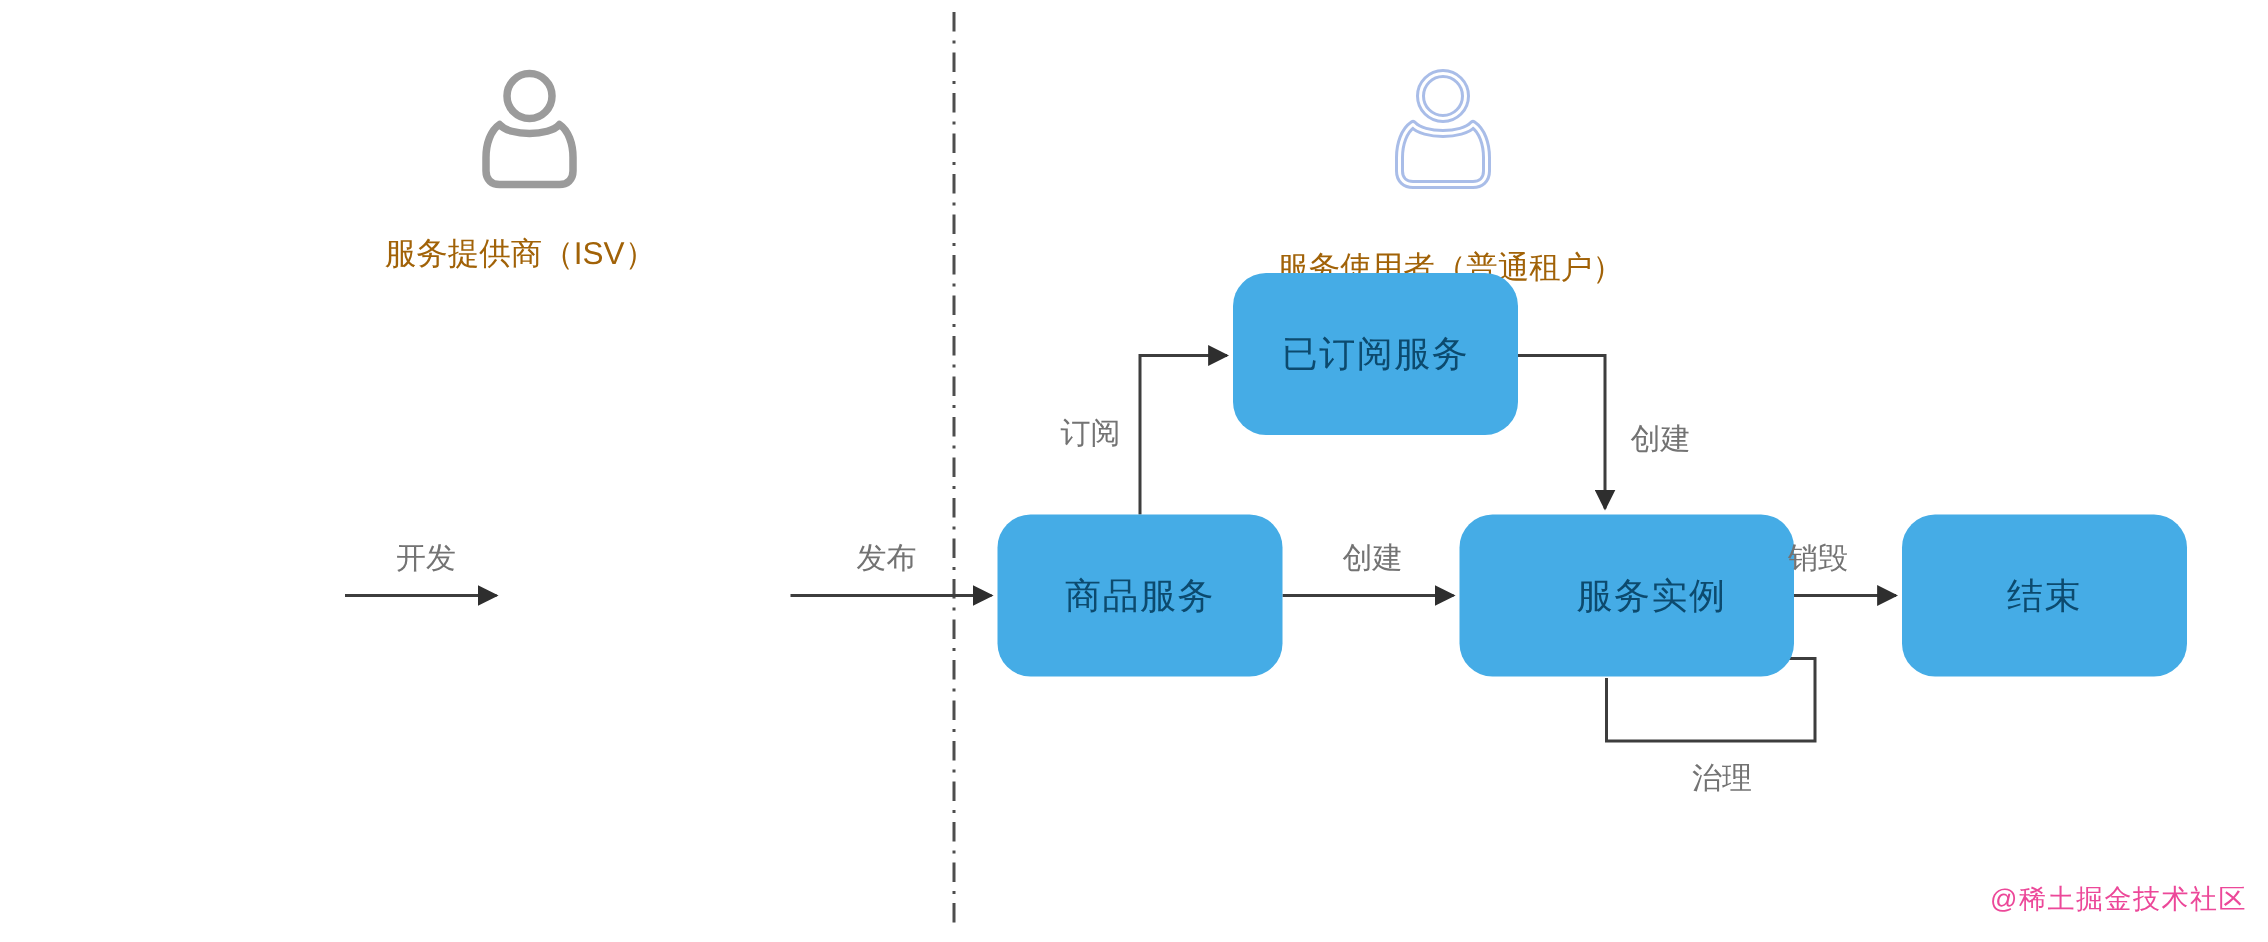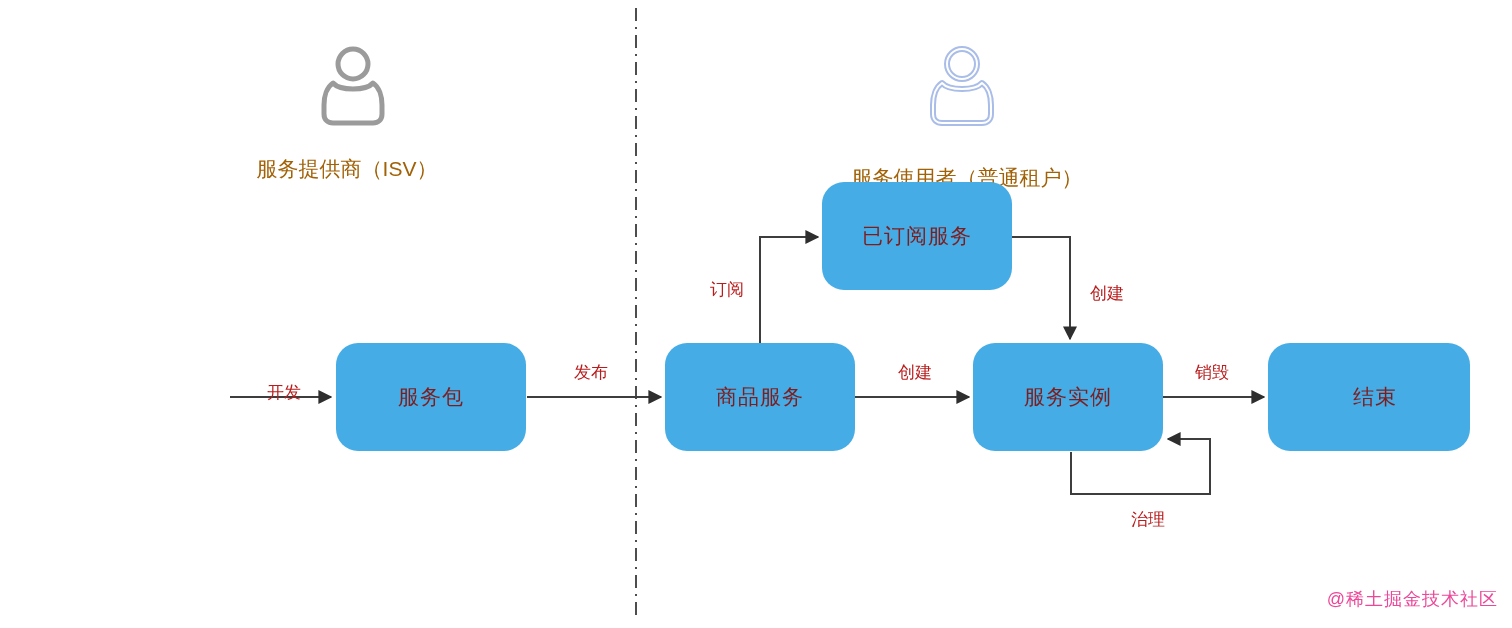--- a/index.html
+++ b/index.html
@@ -3,34 +3,34 @@
 <meta charset="utf-8">
 <style>
   html,body{margin:0;padding:0;background:#ffffff;}
   .stage{
     position:relative;width:1512px;height:628px;background:#ffffff;overflow:hidden;
     font-family:"Liberation Sans","DejaVu Sans",sans-serif;
   }
   .layer{position:absolute;left:0;top:0;width:1512px;height:628px;}
   .node{
     position:absolute;width:190px;height:108px;background:#45ACE6;border-radius:22px;
-    color:#7f1d1d;font-size:21px;letter-spacing:1px;
+    color:#0c4a6e;font-size:24px;letter-spacing:1px;
     display:flex;align-items:center;justify-content:center;
   }
   .node.start{left:40px;top:343px;}
   .node.pkg{left:336px;top:343px;}
   .node.product{left:665px;top:343px;}
   .node.subscribed{left:822px;top:182px;}
-  .node.instance{left:973px;top:343px;}
-  .node.end{left:1268px;top:343px;padding-left:12px;}
+  .node.instance{left:973px;top:343px;padding-left:33px;}
+  .node.end{left:1268px;top:343px;}
   .edge-label{
     position:absolute;transform:translate(-50%,-50%);
-    font-size:17px;color:#b91c1c;white-space:nowrap;
+    font-size:20px;color:#737373;white-space:nowrap;
   }
-  .lbl-develop{left:284px;top:392px;}
+  .lbl-develop{left:284px;top:372px;}
   .lbl-publish{left:591px;top:372px;}
   .lbl-subscribe{left:727px;top:289px;}
   .lbl-create-top{left:1107px;top:293px;}
   .lbl-create-mid{left:915px;top:372px;}
   .lbl-destroy{left:1212px;top:372px;}
   .lbl-govern{left:1148px;top:519px;}
   .actor-label{
     position:absolute;transform:translateX(-50%);
     font-size:21px;color:#a16207;white-space:nowrap;
   }
@@ -76,21 +76,20 @@
       <g fill="none" stroke="#ffffff" stroke-width="2" stroke-linejoin="round" stroke-linecap="round">
         <circle cx="0" cy="-24" r="15"></circle>
         <path d="M-20,-5 C-26,-1 -29,8 -29,17 L-29,26 C-29,32 -25,35 -20,35 L20,35 C25,35 29,32 29,26 L29,17 C29,8 26,-1 20,-5 C13,3 -13,3 -20,-5 Z"></path>
       </g>
     </g>
   </svg>
 
   <div class="actor-label actor-provider">服务提供商（ISV）</div>
   <div class="actor-label actor-consumer">服务使用者（普通租户）</div>
 
-  <div class="node pkg">服务包</div>
   <div class="node product">商品服务</div>
   <div class="node subscribed">已订阅服务</div>
   <div class="node instance">服务实例</div>
   <div class="node end">结束</div>
 
   <div class="edge-label lbl-develop">开发</div>
   <div class="edge-label lbl-publish">发布</div>
   <div class="edge-label lbl-subscribe">订阅</div>
   <div class="edge-label lbl-create-top">创建</div>
   <div class="edge-label lbl-create-mid">创建</div>

